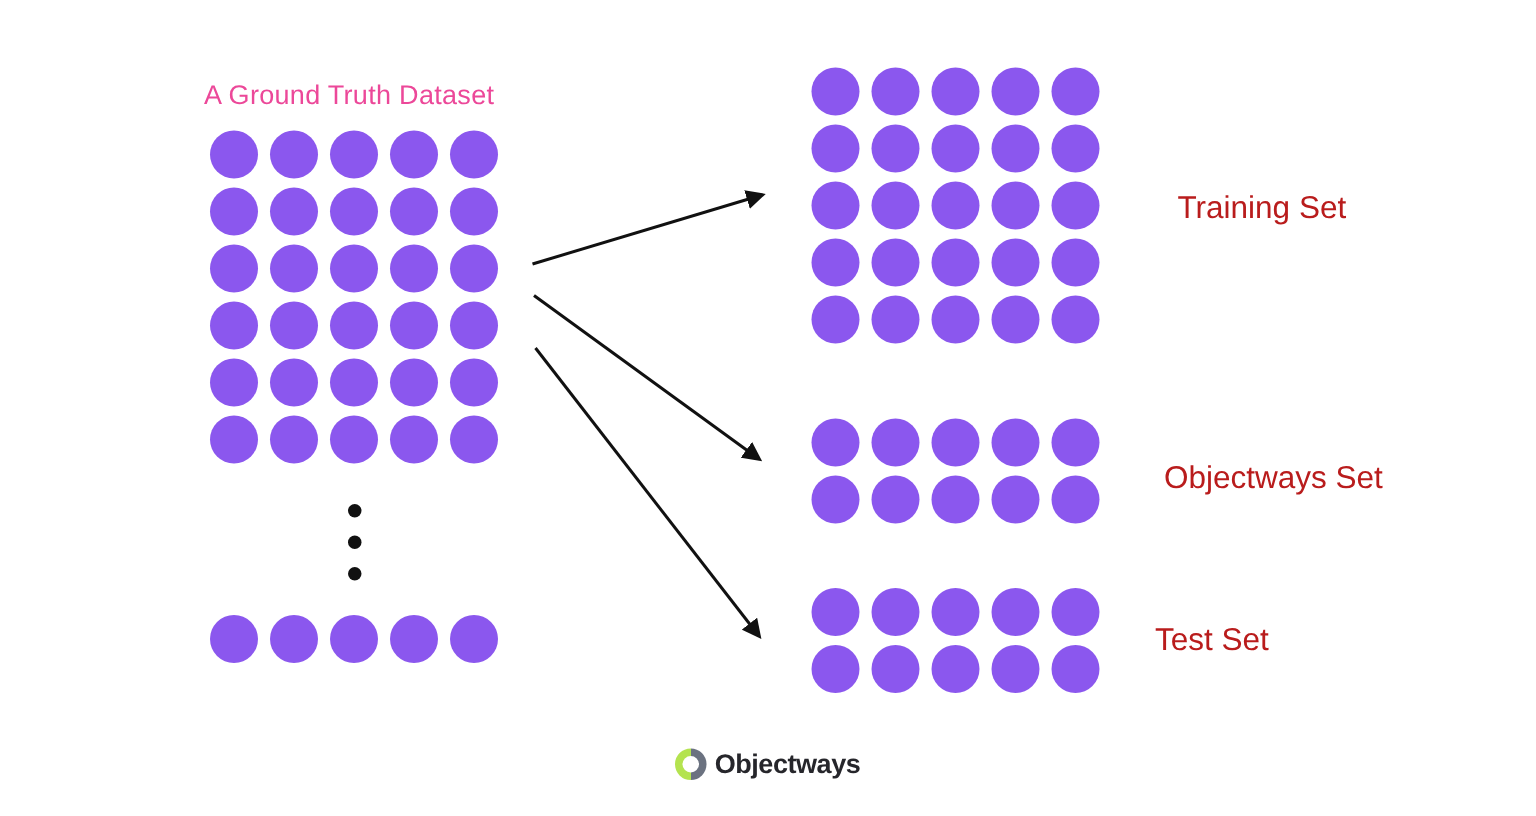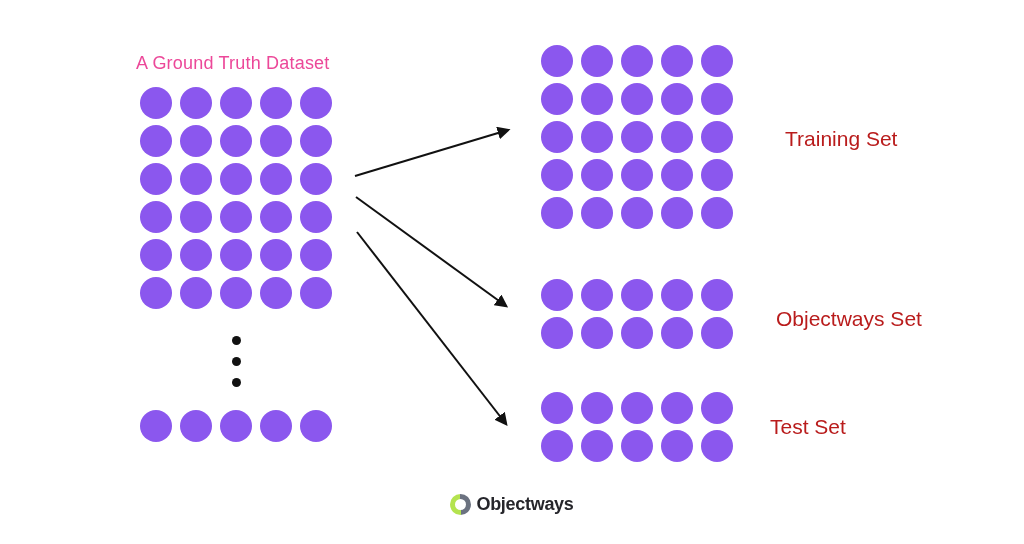--- a/index.html
+++ b/index.html
@@ -72,21 +72,21 @@
     inset: 0;
     pointer-events: none;
   }
   .footer-logo {
     position: absolute;
     left: 0;
     right: 0;
     top: 494px;
     height: 26px;
     display: flex;
-    align-items: flex-start;
+    align-items: flex-end;
     justify-content: center;
     gap: 5px;
   }
   .logo-ring {
     position: relative;
     width: 21px;
     height: 21px;
     border-radius: 50%;
     background: conic-gradient(var(--logo-gray, #6b7280) 0% 50%, var(--logo-green, #b4e34f) 50% 100%);
   }

